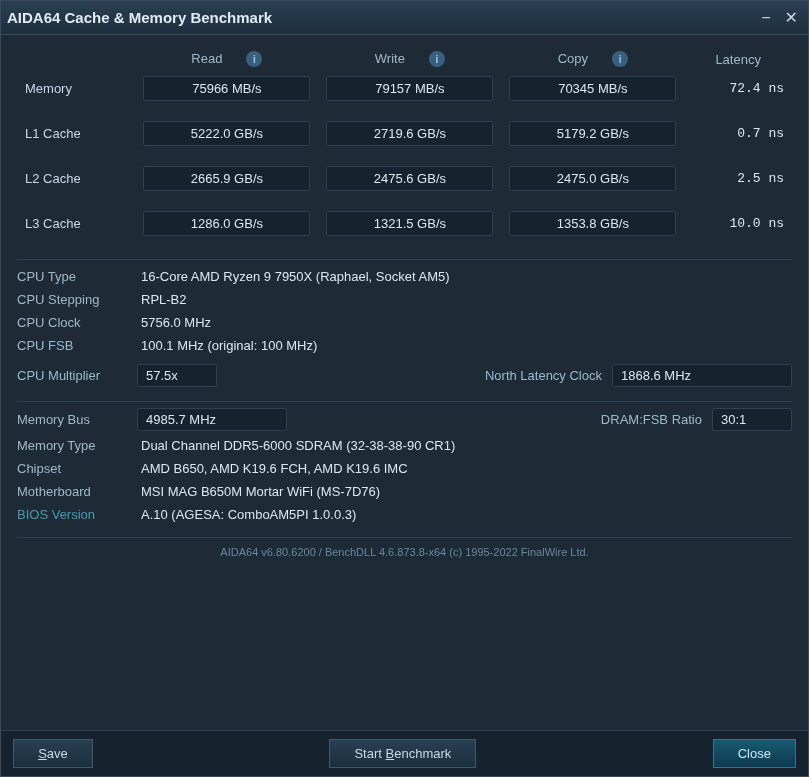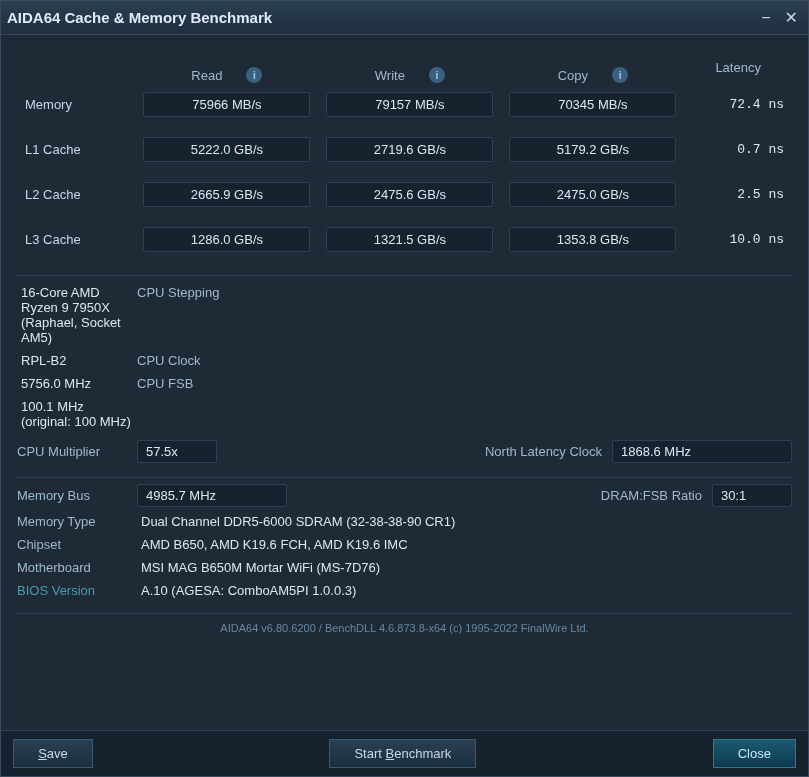--- a/index.html
+++ b/index.html
@@ -102,24 +102,23 @@
       background: #3a6080;
       color: #a0c8e8;
       font-size: 10px;
       font-weight: bold;
       margin-left: 4px;
       cursor: pointer;
       vertical-align: middle;
     }
     .th-label {
       display: flex;
-      align-items: center;
+      align-items: flex-start;
       justify-content: center;
       gap: 20px;
-      margin-top: 16px;
     }
     
     .divider {
       border: none;
       border-top: 1px solid #2e4055;
       margin: 6px 0;
     }
     
     .info-grid {
       display: grid;
@@ -257,20 +256,21 @@
       <td><span class="bench-cell-value">1321.5 GB/s</span></td>
       <td><span class="bench-cell-value">1353.8 GB/s</span></td>
       <td class="latency-value">10.0 ns</td>
     </tr>
         </tbody>
     </table>
 
     <hr class="divider">
 
     <div class="info-grid">
+      <span class="info-label">CPU Type</span>
       <span class="info-value">16-Core AMD Ryzen 9 7950X  (Raphael, Socket AM5)</span>
       <span class="info-label">CPU Stepping</span>
       <span class="info-value">RPL-B2</span>
       <span class="info-label">CPU Clock</span>
       <span class="info-value">5756.0 MHz</span>
       <span class="info-label">CPU FSB</span>
       <span class="info-value">100.1 MHz  (original: 100 MHz)</span>
     </div>
 
     <div style="display:grid; grid-template-columns:120px 140px 1fr 180px; align-items:center; margin-bottom:8px;">

